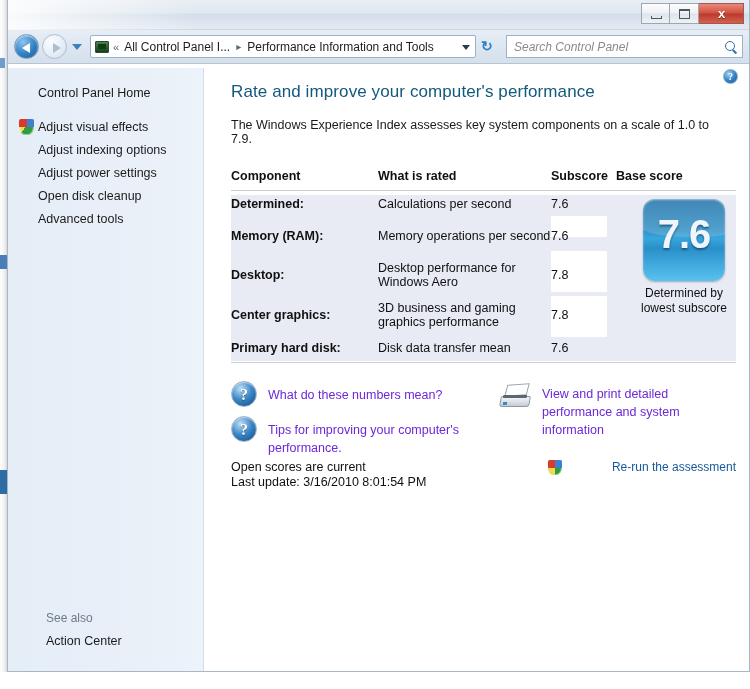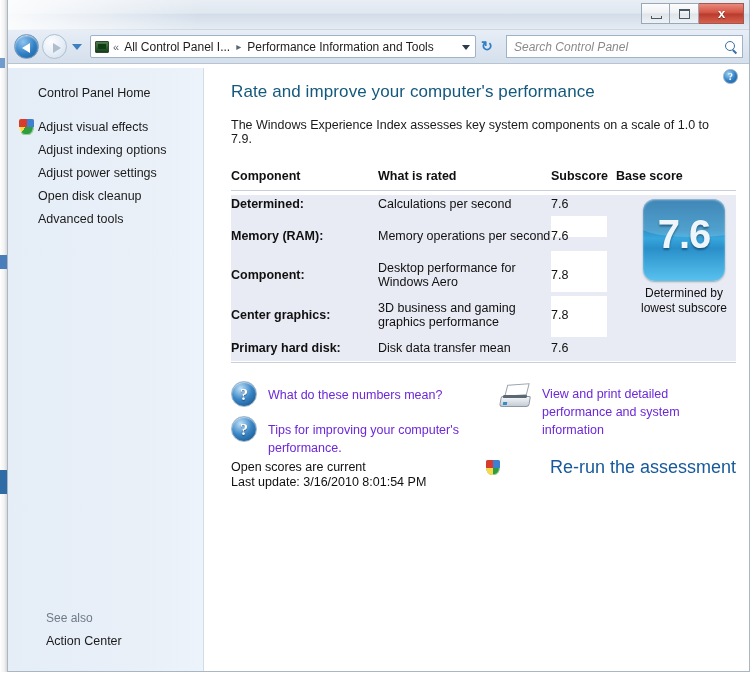--- a/index.html
+++ b/index.html
@@ -386,21 +386,21 @@
   }
   .rerun-shield {
     width:14px; height:15px; margin-right:2px; position:relative; flex:0 0 auto;
     border-radius: 2px 2px 40% 40% / 2px 2px 55% 55%;
     background:#2f9c3f; overflow:hidden;
     box-shadow: inset 0 0 0 1px rgba(255,255,255,.45);
   }
   .rerun-shield .q1{position:absolute;left:0;top:0;width:50%;height:50%;background:#d83b2e;}
   .rerun-shield .q2{position:absolute;right:0;top:0;width:50%;height:50%;background:#3d7fd0;}
   .rerun-shield .q3{position:absolute;left:0;bottom:0;width:50%;height:50%;background:#f7d94a;}
-  #rerun a { color:#16599c; font-size:18px; text-decoration:none;margin-left:48px; }
+  #rerun a { color:#16599c; font-size:12px; text-decoration:none;margin-left:48px; }
 
   
   #bottom-strip {
     position:absolute; left:0; bottom:0; width:750px; height:17px; background:#ffffff;
   }
 </style>
 </head>
 <body>
 
 <div id="backdrop">
@@ -520,21 +520,21 @@
               <td>Calculations per second</td>
               <td class="sub">7.6</td>
               <td class="basecell" rowspan="5"></td>
             </tr>
             <tr style="height:38px;">
               <td class="comp">Memory (RAM):</td>
               <td>Memory operations per second</td>
               <td class="sub">7.6</td>
             </tr>
             <tr style="height:38px;">
-              <td class="comp">Component:</td>
+              <td class="comp">Desktop:</td>
               <td>Desktop performance for Windows Aero</td>
               <td class="sub">7.8</td>
             </tr>
             <tr style="height:38px;">
               <td class="comp">Center graphics:</td>
               <td>3D business and gaming graphics performance</td>
               <td class="sub">7.8</td>
             </tr>
             <tr style="height:25px;">
               <td class="comp">Primary hard disk:</td>

